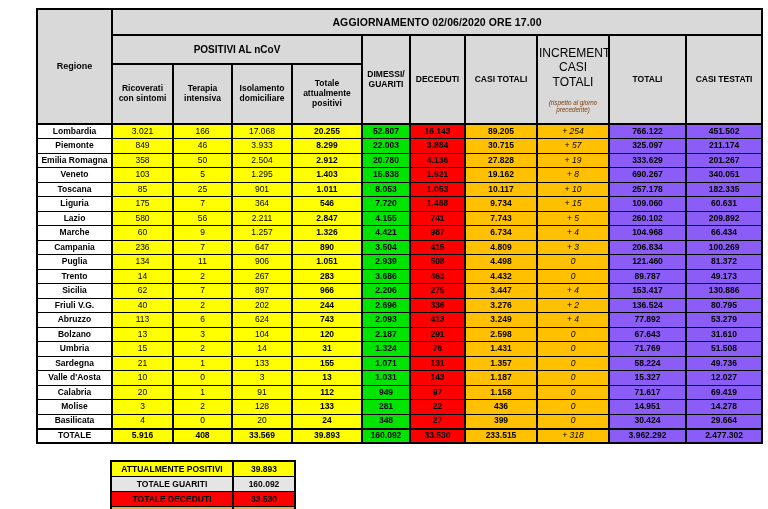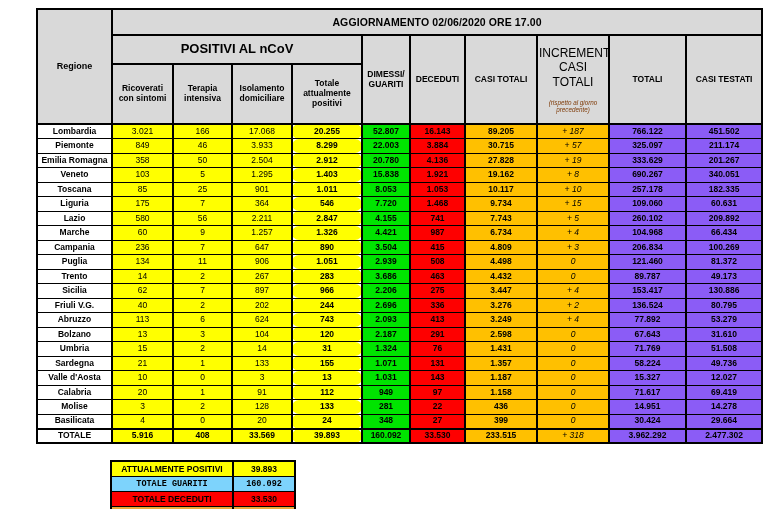--- a/index.html
+++ b/index.html
@@ -23,30 +23,30 @@
     border:1px solid #000;
     border-left-width:2px; border-right-width:2px;
     text-align:center; vertical-align:middle;
     overflow:hidden; padding:0 1px;
     color:#000; line-height:1.15;
   }
   table.main th { border-width:2px; font-weight:bold; background:#d9d9d9; }
 
   th.t-title   { height:26px; font-size:10.5px; letter-spacing:.1px;margin-top:32px; }
   th.t-regione { font-size:9px; }
-  th.t-group   { height:19px; font-size:13px; }
+  th.t-group   { height:19px; font-size:10px; }
   th.t-sub     { height:40px; font-size:8.5px; white-space:pre-line; }
   th.t-gold    { background:#ffc000; }
   th.t-inc .inc-main { display:block; font-size:12px; font-weight:normal; white-space:pre-line; line-height:1.2; }
   th.t-inc .inc-note { display:block; font-size:6.3px; font-style:italic; font-weight:normal; color:#7f3b08; line-height:1.1; margin-top:1px; }
 
   table.main tbody td { height:14.5px; font-size:8.5px; }
   td.c-region { background:#ffffff; font-weight:bold;margin-top:48px; }
   td.c-yellow { background:#ffff00; }
-  td.c-totpos { background:#ffff00; font-weight:bold;border-radius:7px; }
+  td.c-totpos { background:#ffff00; font-weight:bold; }
   td.c-green  { background:#00e400; font-weight:bold; }
   td.c-red    { background:#fe0000; font-weight:bold; color:#9c0000; }
   td.c-gold   { background:#ffc000; font-weight:bold; }
   td.c-inc    { background:#ffc000; font-style:italic; }
   td.c-grey   { background:#8b5cf6; font-weight:bold; }
   tr.total-row td { border-top-width:2px; font-weight:bold; }
   tr.total-row td.c-inc { font-weight:normal; }
 
   
   table.legend {
@@ -54,21 +54,21 @@
     border-collapse:collapse;
     border:2px solid #000;
     table-layout:fixed; width:184px;padding-left:48px;
   }
   table.legend td {
     border:1px solid #000; border-left-width:2px; border-right-width:2px;
     height:15px; text-align:center; vertical-align:middle;
     font-size:8.5px; font-weight:bold; color:#000;
   }
   .leg-yellow td { background:#ffff00; }
-  .leg-green  td { background:#7dd3fc;font-family:Liberation Mono, monospace; }
+  .leg-green  td { background:#e5e5e5; }
   .leg-red    td { background:#fe0000; color:#9c0000; }
   .leg-gold   td { background:#eda63b; }
 </style>
 </head>
 <body>
 
 <div class="page">
 
   <table class="main">
     <colgroup>
@@ -118,21 +118,21 @@
     <tbody>
         <tr>
           <td class="c-region">Lombardia</td>
           <td class="c-yellow">3.021</td>
           <td class="c-yellow">166</td>
           <td class="c-yellow">17.068</td>
           <td class="c-totpos">20.255</td>
           <td class="c-green">52.807</td>
           <td class="c-red">16.143</td>
           <td class="c-gold">89.205</td>
-          <td class="c-inc">+ 187</td>
+          <td class="c-inc">+ 254</td>
           <td class="c-grey">766.122</td>
           <td class="c-grey">451.502</td>
         </tr>
         <tr>
           <td class="c-region">Piemonte</td>
           <td class="c-yellow">849</td>
           <td class="c-yellow">46</td>
           <td class="c-yellow">3.933</td>
           <td class="c-totpos">8.299</td>
           <td class="c-green">22.003</td>

